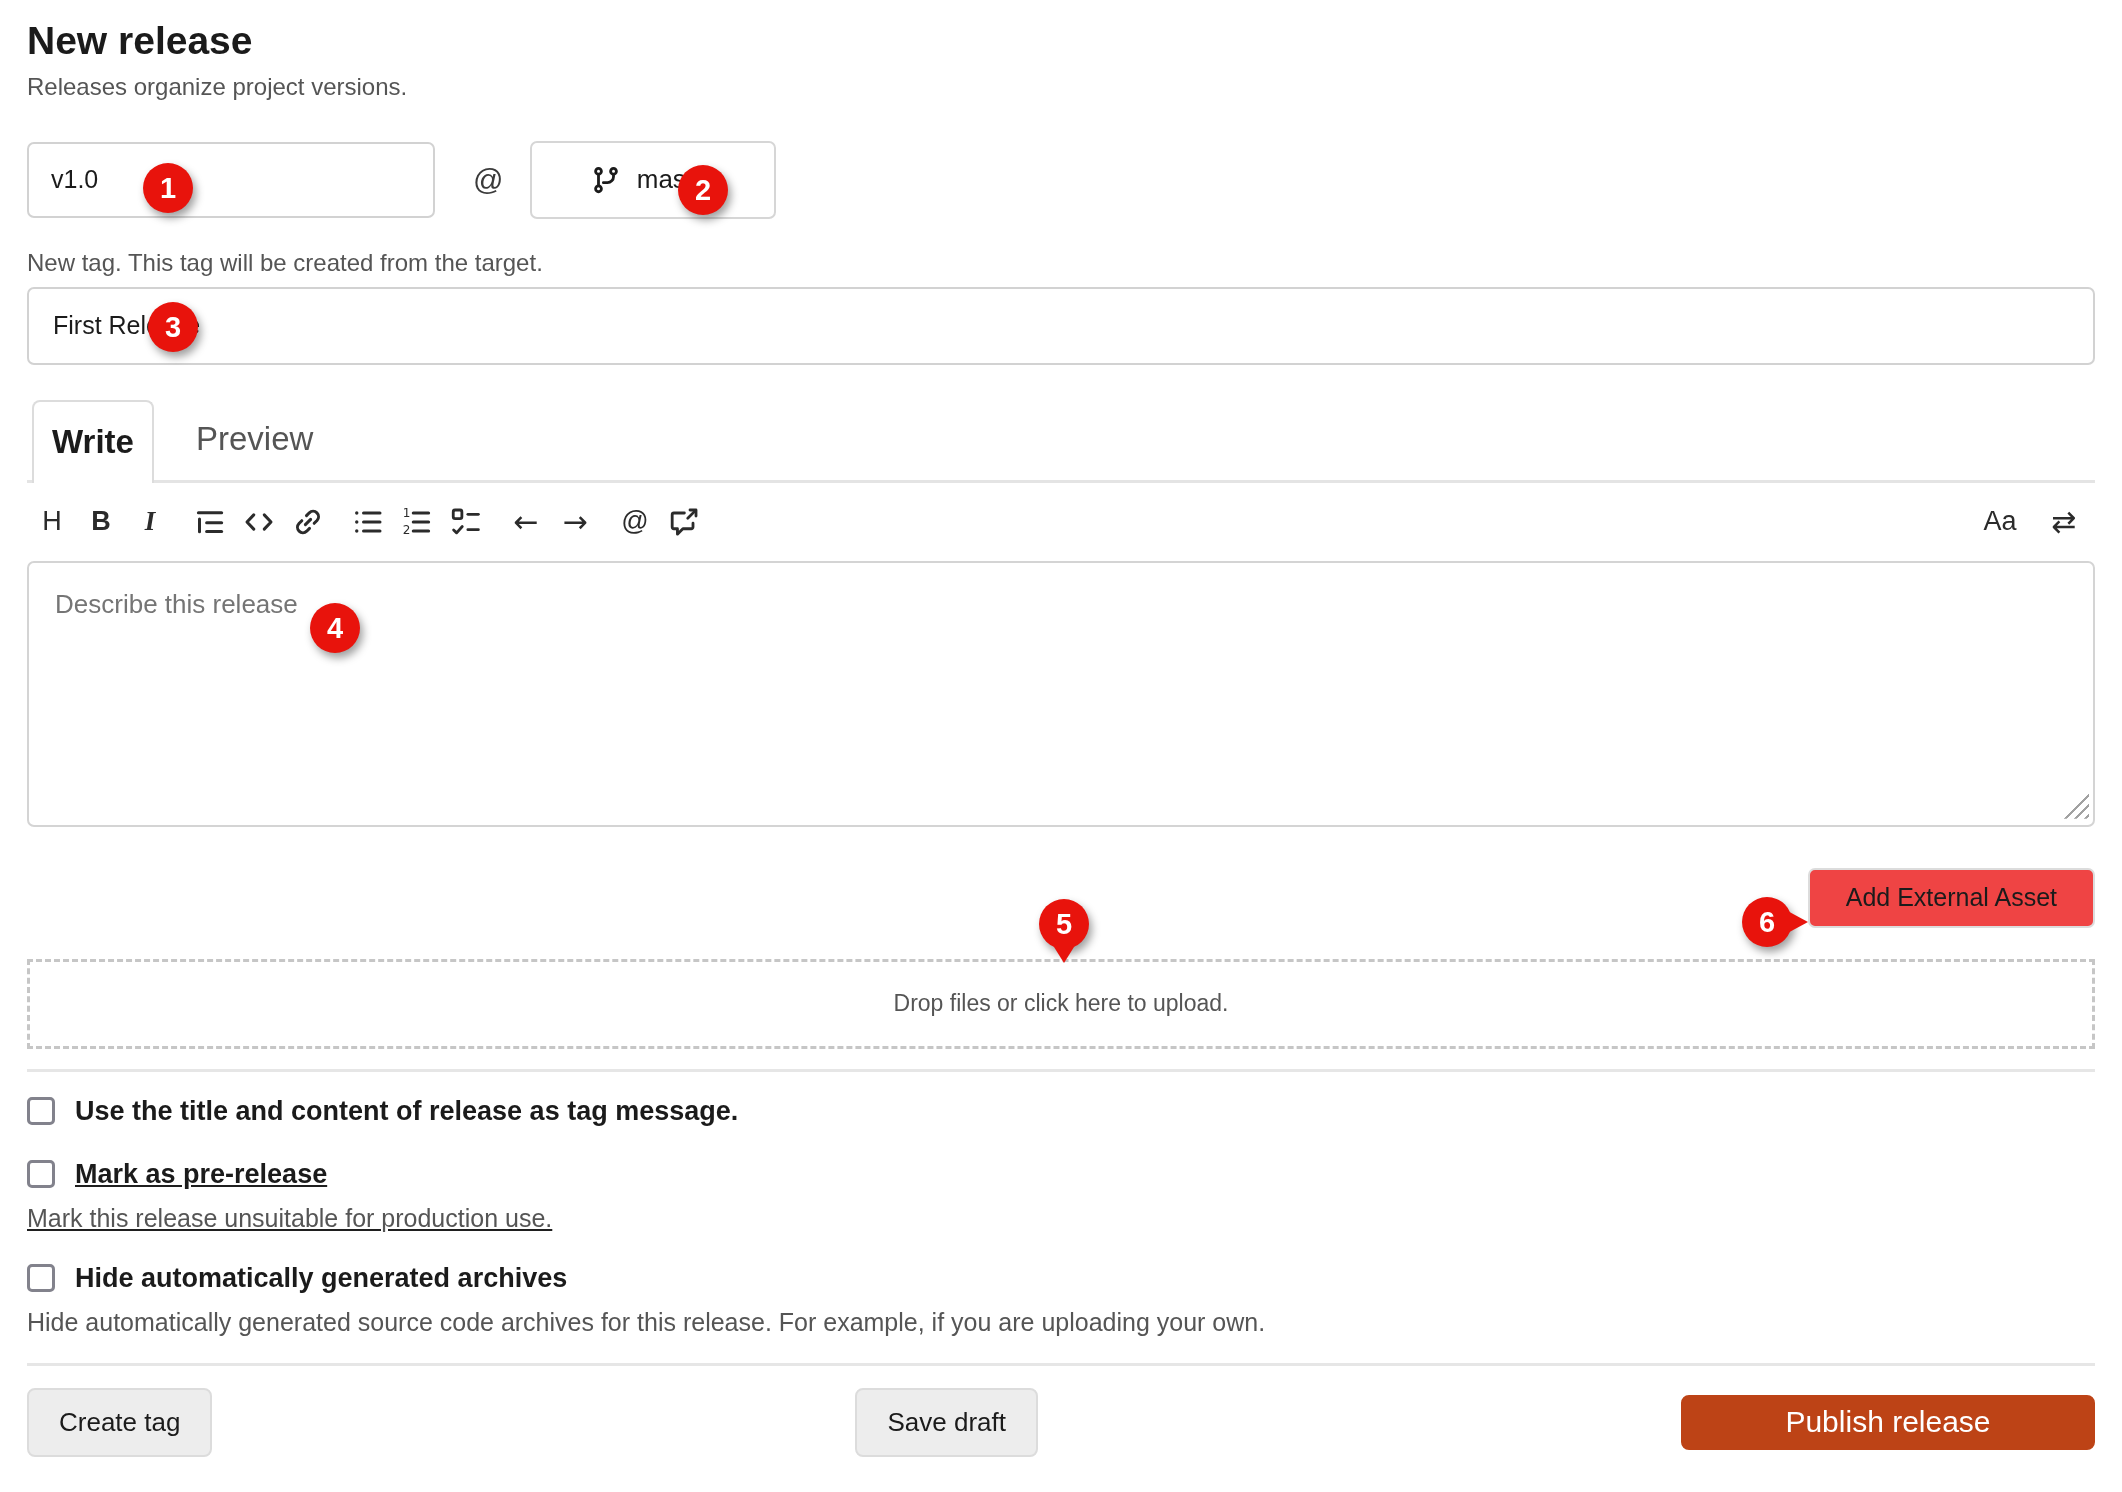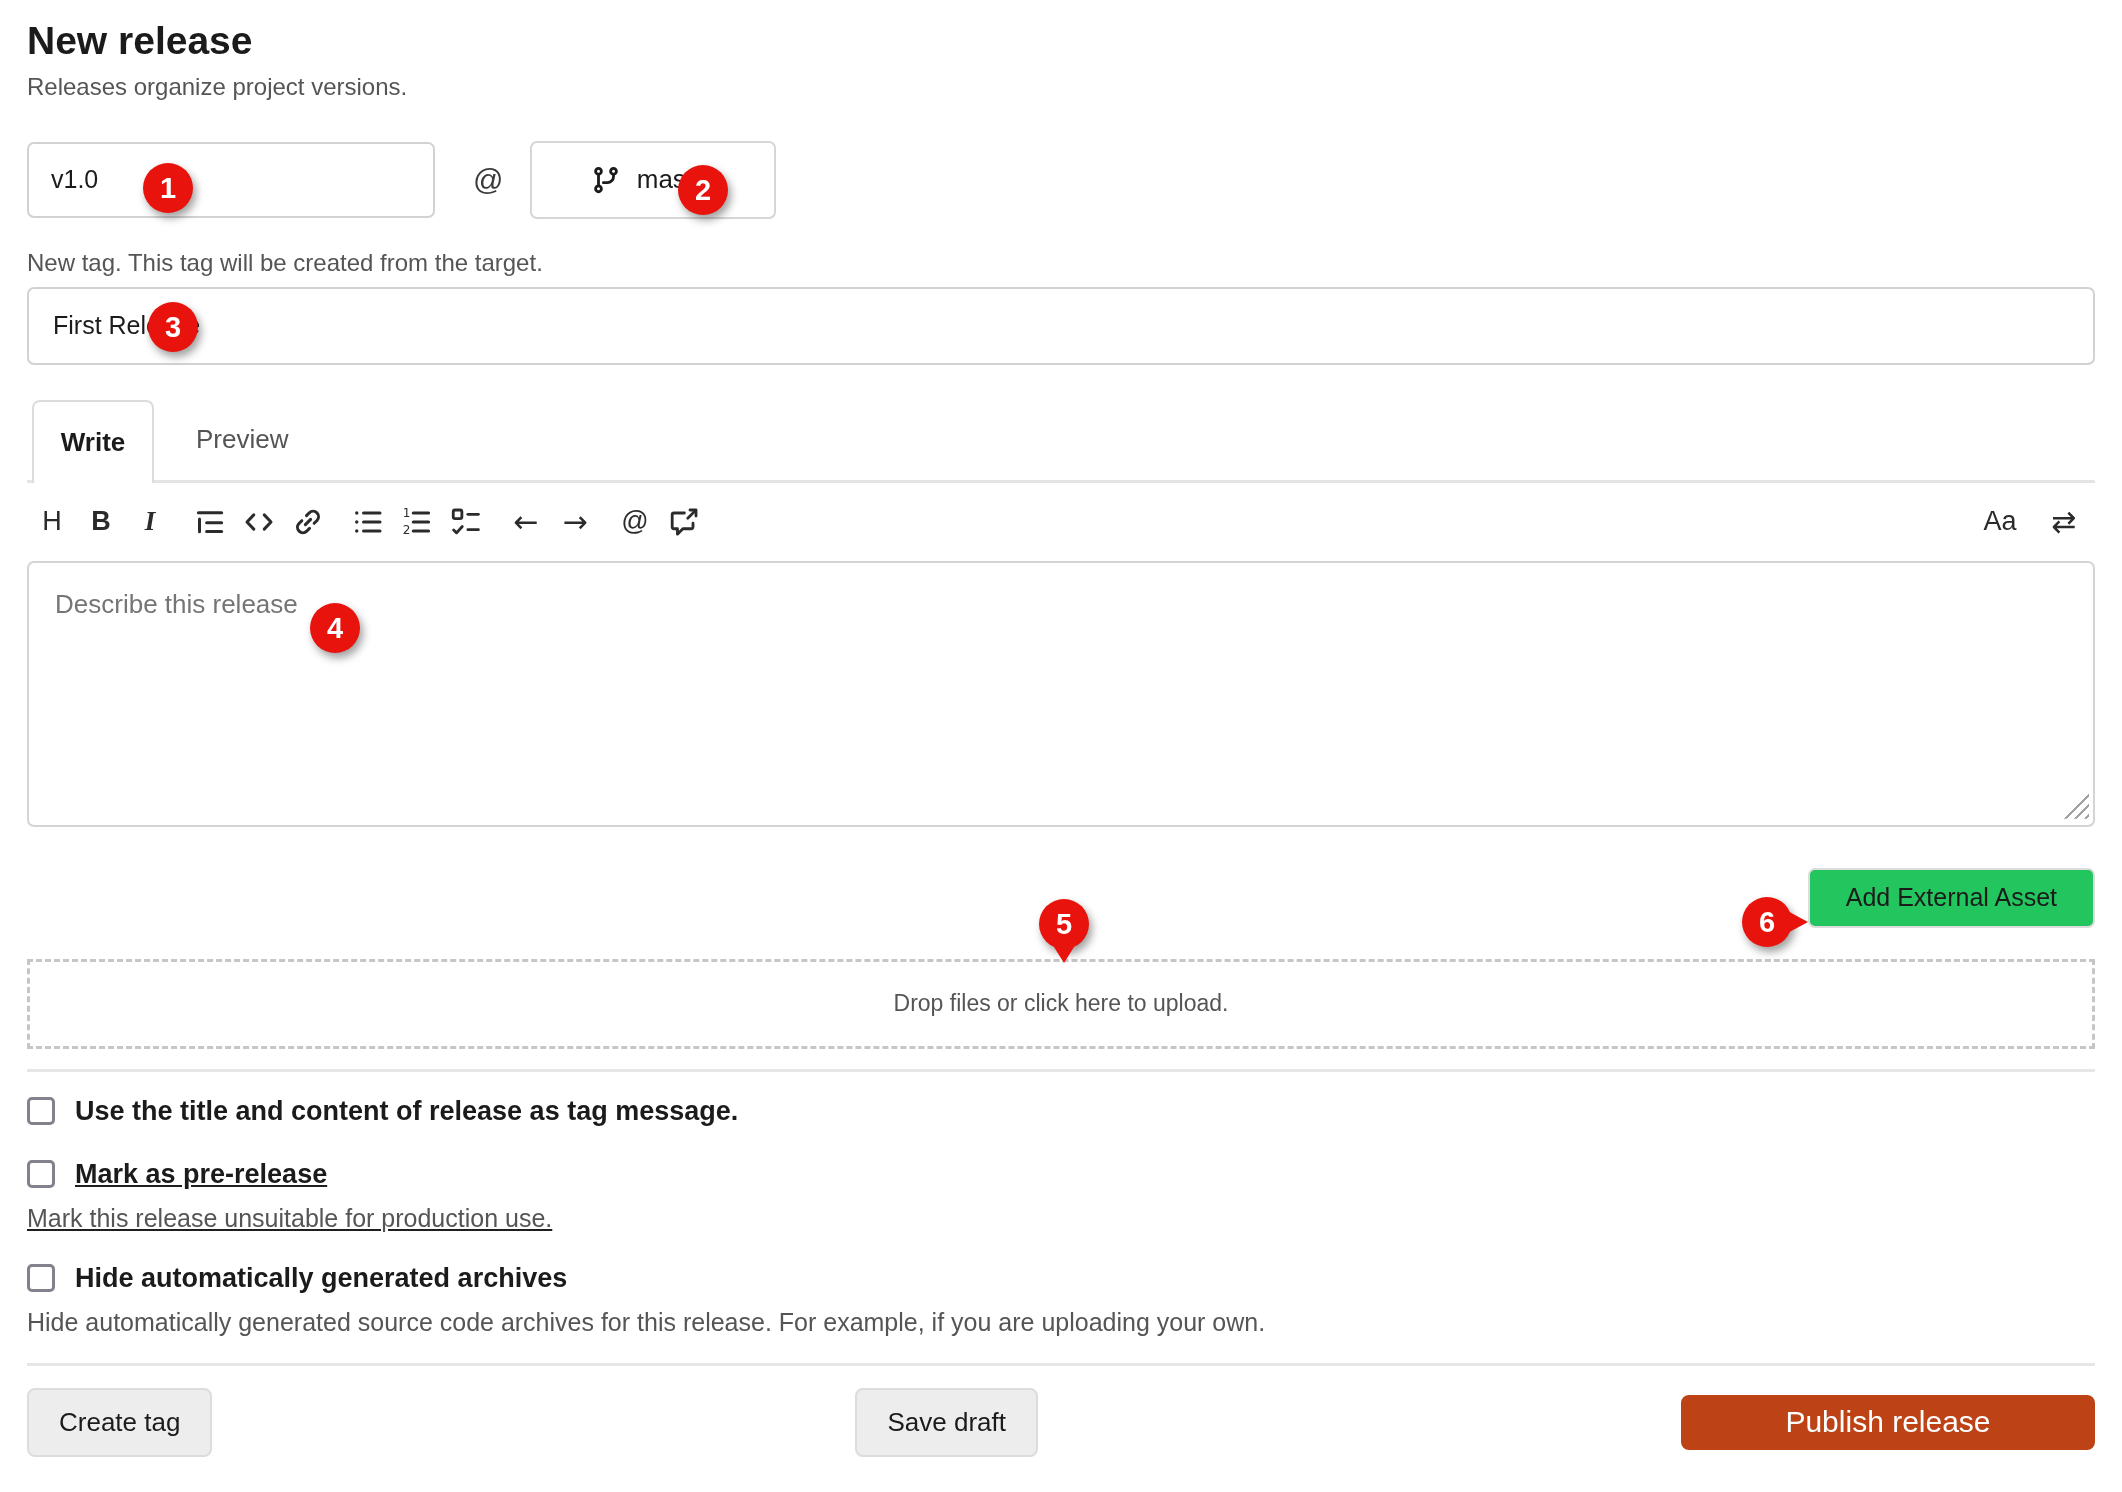--- a/index.html
+++ b/index.html
@@ -15,21 +15,21 @@
   .tag-input{width:408px;height:76px;box-sizing:border-box;border:2px solid #d2d2d2;border-radius:7px;font-size:25px;color:#1b1b1b;padding:0 22px;outline:none;font-family:inherit;background:#fff;}
   .at-sep{font-size:30px;color:#3a3a3a;margin:0 0 0 38px;}
   .branch-btn{display:flex;align-items:center;justify-content:center;gap:16px;margin-left:27px;width:246px;height:78px;box-sizing:border-box;border:2px solid #d6d6d6;border-radius:7px;background:#fff;font-size:26px;color:#1b1b1b;cursor:pointer;}
   .helper{font-size:24px;color:#555;margin-top:30px;}
 
   
   .title-input{display:block;width:100%;height:78px;box-sizing:border-box;border:2px solid #d2d2d2;border-radius:7px;font-size:25px;color:#1b1b1b;padding:0 24px;margin-top:10px;outline:none;font-family:inherit;background:#fff;}
 
   
   .tabs{display:flex;align-items:flex-end;margin-top:34px;border-bottom:3px solid #e4e4e4;padding-left:5px;}
-  .tab{height:81px;display:flex;align-items:center;justify-content:center;font-size:26px;}
+  .tab{height:81px;display:flex;align-items:center;justify-content:center;font-size:33px;}
   .tab.active{width:118px;font-weight:bold;color:#1b1b1b;background:#fff;border:2px solid #dcdcdc;border-bottom:0;border-radius:8px 8px 0 0;margin-bottom:-3px;box-shadow:0 3px 0 0 #fff;}
   .tab.inactive{padding:0 42px;color:#555;}
 
   
   .toolbar{display:flex;align-items:center;height:78px;padding:0 6px;}
   .tb-group{display:flex;align-items:center;gap:11px;margin-right:22px;}
   .tb-btn{width:38px;height:38px;display:flex;align-items:center;justify-content:center;color:#2b2b2b;background:none;border:0;padding:0;cursor:pointer;}
   .tb-glyph{font-size:27px;color:#2b2b2b;line-height:1;}
   .tb-glyph.bold{font-weight:bold;}
   .tb-glyph.italic{font-style:italic;font-family:"Liberation Serif","DejaVu Serif",serif;font-weight:bold;}
@@ -39,21 +39,21 @@
   .tb-svg{width:30px;height:30px;display:block;}
 
   
   .editor-body{position:relative;}
   .desc-textarea{display:block;width:100%;height:266px;box-sizing:border-box;border:2px solid #d4d4d4;border-radius:7px;padding:26px 26px;font-size:26px;color:#1b1b1b;font-family:inherit;resize:none;outline:none;background:#fff;}
   .desc-textarea::placeholder{color:#757575;opacity:1;}
   .resize-grip{position:absolute;right:6px;bottom:8px;width:26px;height:26px;background:repeating-linear-gradient(135deg,transparent 0 5px,#8a8a8a 5px 7px);clip-path:polygon(100% 0,100% 100%,0 100%);opacity:.8;}
 
   
   .asset-row{display:flex;justify-content:flex-end;margin-top:41px;}
-  .asset-btn{height:60px;box-sizing:border-box;padding:0 36px;background:#22c55e;border:2px solid #dcdcdc;border-radius:7px;font-size:25px;color:#1b1b1b;display:flex;align-items:center;cursor:pointer;font-family:inherit;}
+  .asset-btn{height:60px;box-sizing:border-box;padding:0 36px;background:#ef4444;border:2px solid #dcdcdc;border-radius:7px;font-size:25px;color:#1b1b1b;display:flex;align-items:center;cursor:pointer;font-family:inherit;}
   .dropzone{margin-top:31px;height:90px;box-sizing:border-box;border:3px dashed #c6c6c6;display:flex;align-items:center;justify-content:center;font-size:23px;color:#555;cursor:pointer;background:#fff;}
 
   .divider{border:0;border-top:3px solid #e6e6e6;margin:20px 0 0 0;}
 
   
   .options{margin-top:8px;}
   .opt-row{margin-top:24px;}
   .opt-head{display:flex;align-items:center;gap:20px;}
   .checkbox{width:28px;height:28px;box-sizing:border-box;border:3px solid #82828c;border-radius:5px;background:#fff;flex:0 0 auto;cursor:pointer;}
   .opt-label{font-size:27px;font-weight:bold;color:#1b1b1b;cursor:pointer;}

